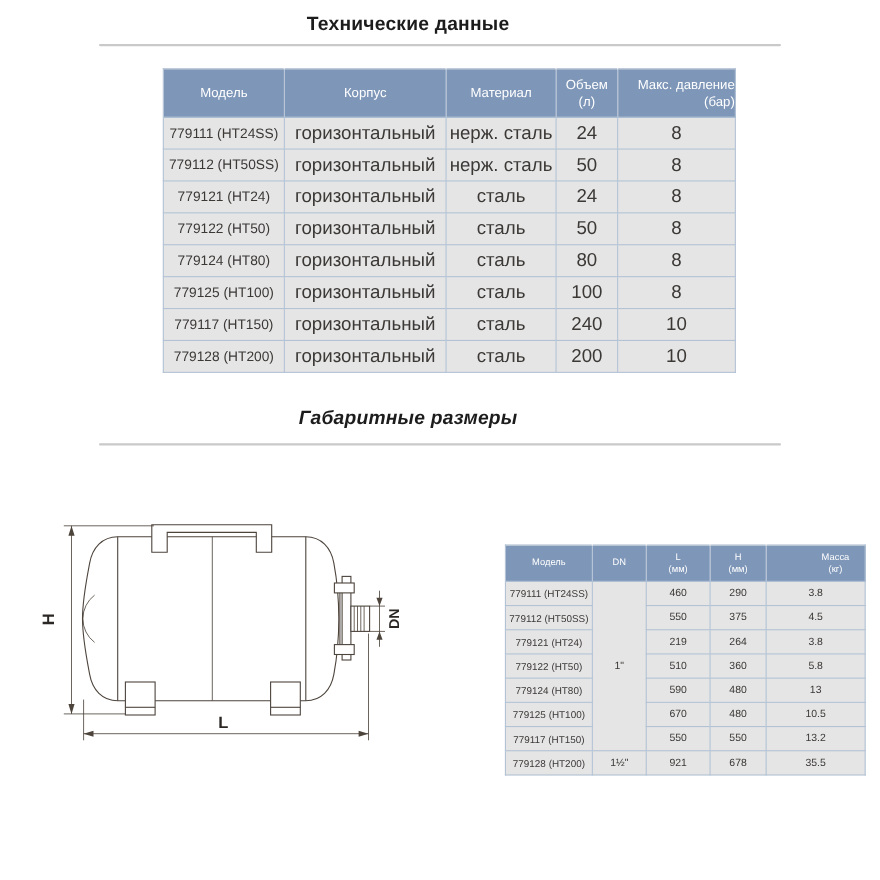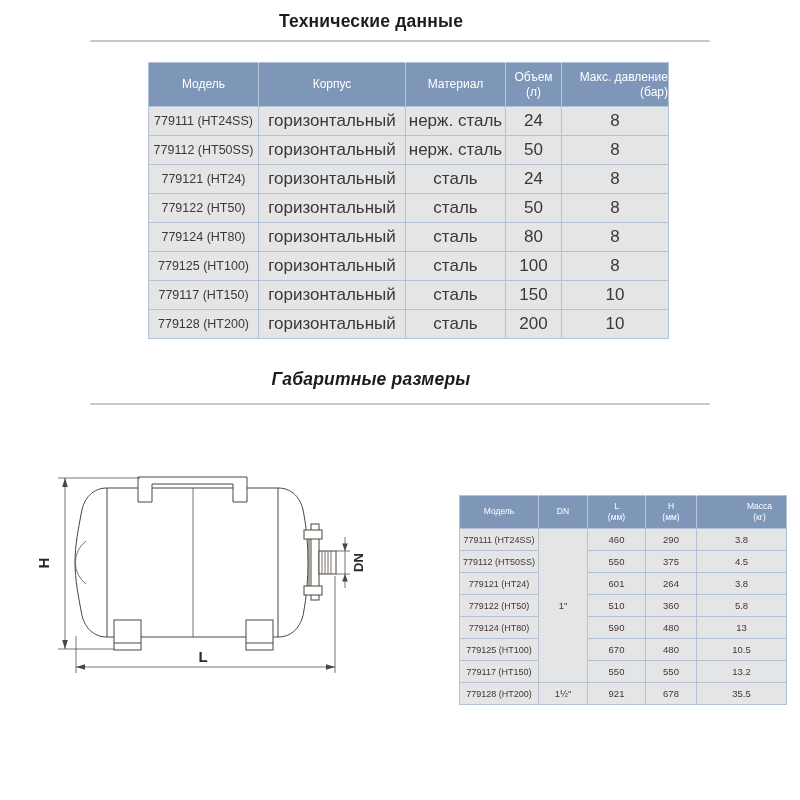--- a/index.html
+++ b/index.html
@@ -130,21 +130,21 @@
         <td class="model-cell">779125 (HT100)</td>
         <td>горизонтальный</td>
         <td>сталь</td>
         <td>100</td>
         <td>8</td>
       </tr>
       <tr>
         <td class="model-cell">779117 (HT150)</td>
         <td>горизонтальный</td>
         <td>сталь</td>
-        <td>150</td>
+        <td>240</td>
         <td>10</td>
       </tr>
       <tr>
         <td class="model-cell">779128 (HT200)</td>
         <td>горизонтальный</td>
         <td>сталь</td>
         <td>200</td>
         <td>10</td>
       </tr>
     </tbody>
@@ -243,21 +243,21 @@
         <td>3.8</td>
       </tr>
       <tr>
         <td class="model-cell">779112 (HT50SS)</td>
         <td>550</td>
         <td>375</td>
         <td>4.5</td>
       </tr>
       <tr>
         <td class="model-cell">779121 (HT24)</td>
-        <td>601</td>
+        <td>219</td>
         <td>264</td>
         <td>3.8</td>
       </tr>
       <tr>
         <td class="model-cell">779122 (HT50)</td>
         <td>510</td>
         <td>360</td>
         <td>5.8</td>
       </tr>
       <tr>

